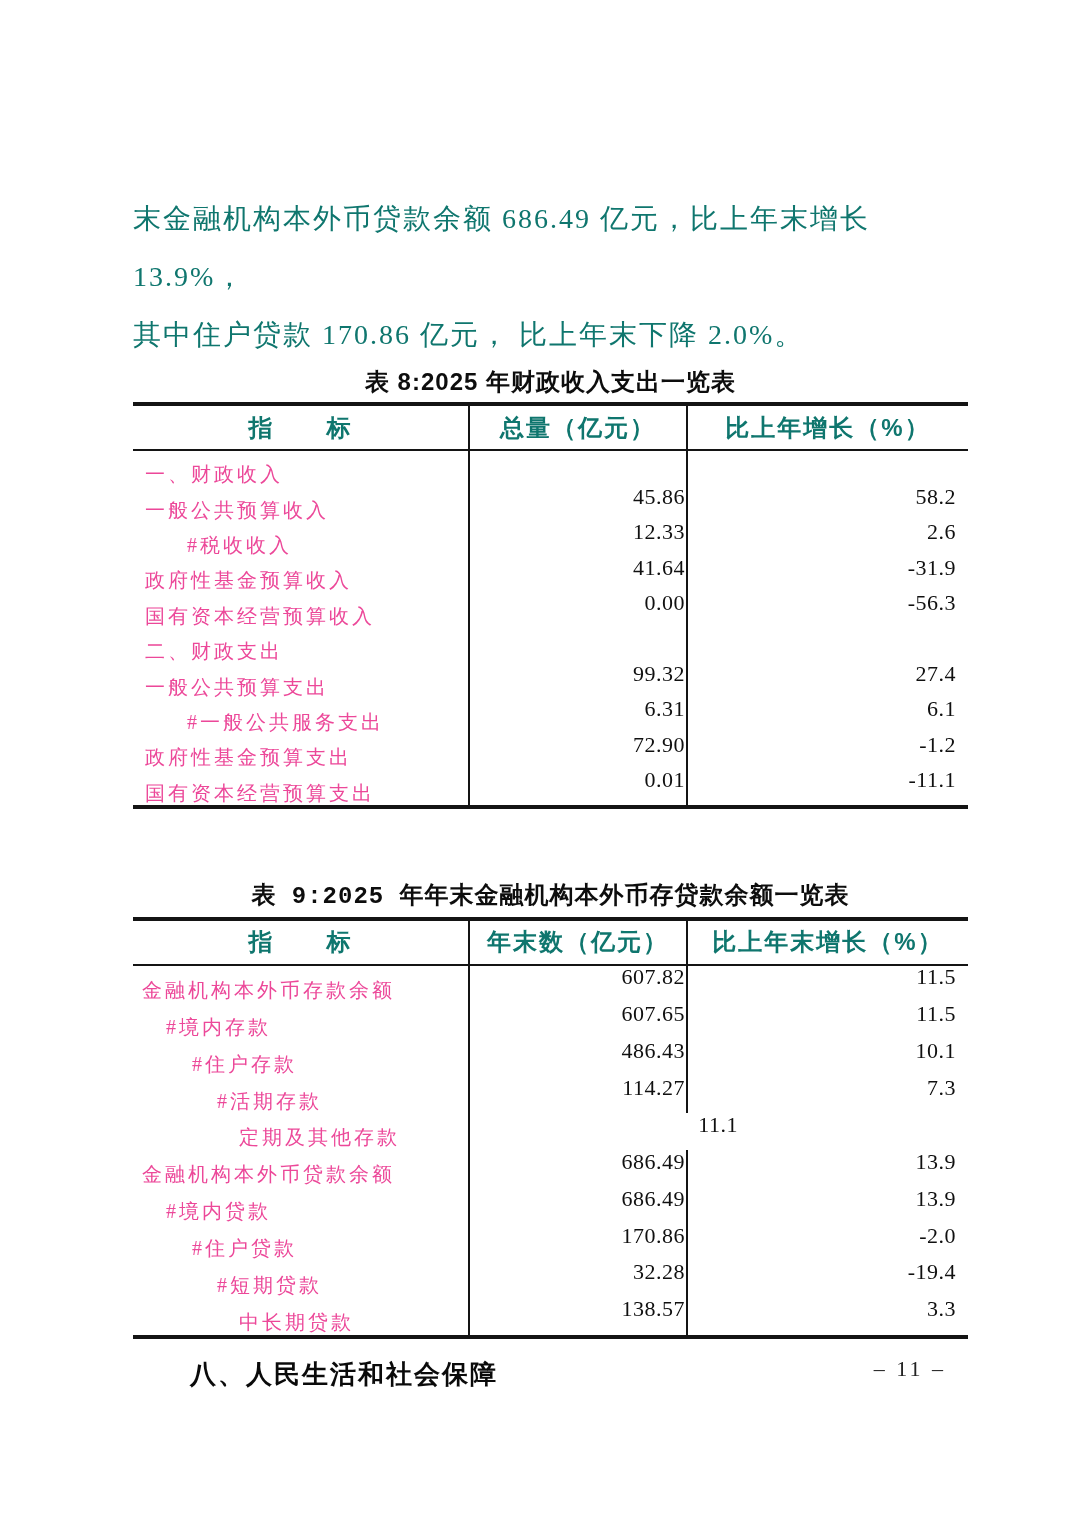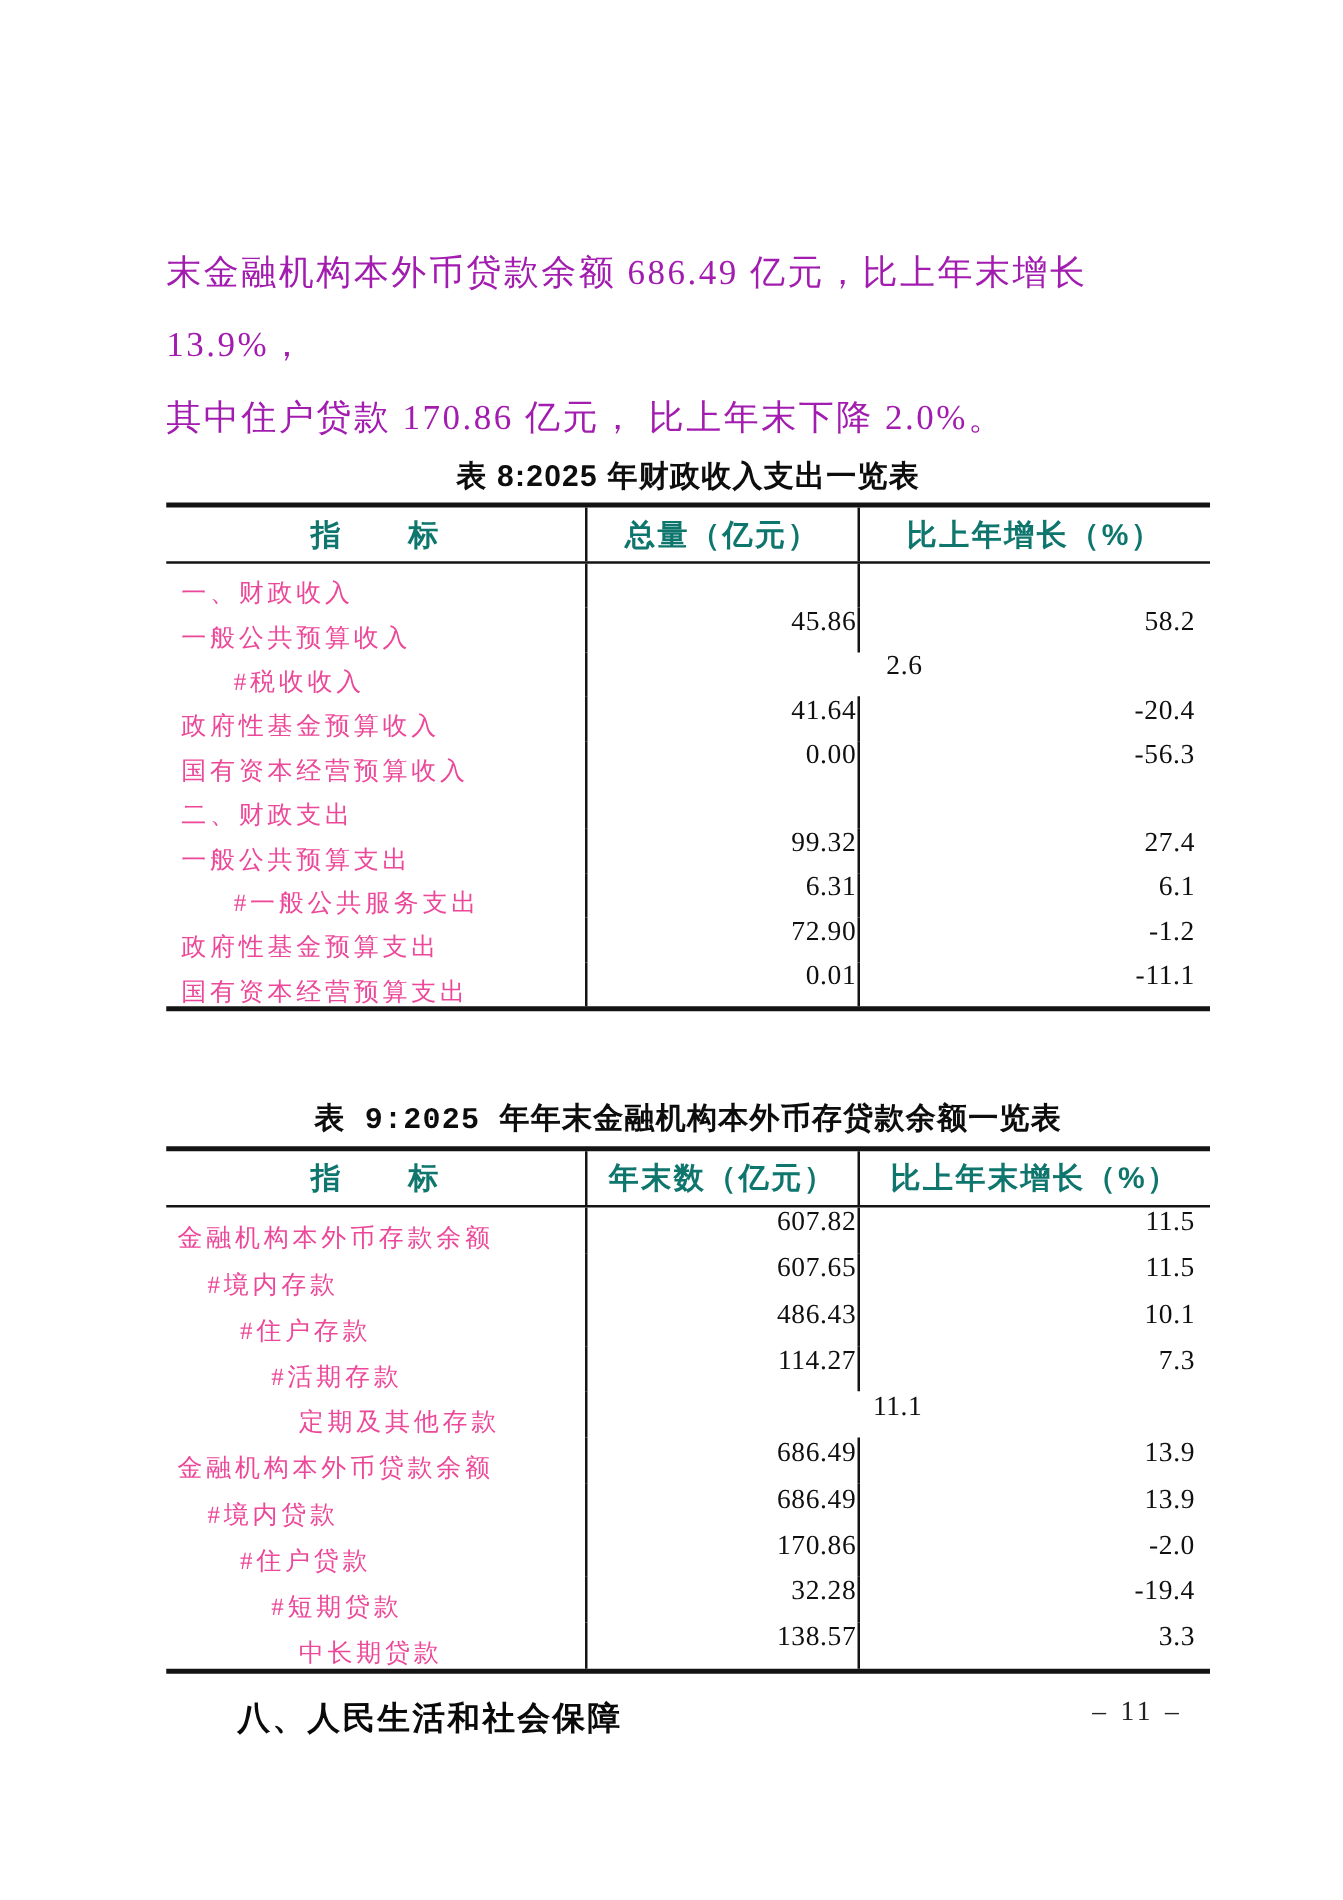--- a/index.html
+++ b/index.html
@@ -15,21 +15,21 @@
     position: absolute;
     left: 133px; top: 0;
     width: 835px;
   }
   
   .para {
     padding-top: 190px;
     font-size: 28px;
     line-height: 58px;
     letter-spacing: 2px;
-    color: #a21caf;
+    color: #0f766e;
   }
   
   .tbl-title {
     text-align: center;
     font-family: "Liberation Sans", "DejaVu Sans", sans-serif;
     font-weight: bold;
     font-size: 24px;
     letter-spacing: 1px;
     color: #0d0d0d;
     line-height: 36px;
@@ -143,33 +143,36 @@
             <span class="val">45.86</span>
           </div>
         <div class="cell c3">
             <span class="gro">58.2</span>
           </div>
       </div>
         <div class="trow">
         <div class="cell c1">
             <span class="lab ind1">#税收收入</span>
           </div>
+        <div class="cell c2">
+            <span class="val">12.33</span>
+          </div>
         <div class="cell c3">
             <span class="gro">2.6</span>
           </div>
       </div>
         <div class="trow">
         <div class="cell c1">
             <span class="lab ind0">政府性基金预算收入</span>
           </div>
         <div class="cell c2">
             <span class="val">41.64</span>
           </div>
         <div class="cell c3">
-            <span class="gro">-20.4</span>
+            <span class="gro">-31.9</span>
           </div>
       </div>
         <div class="trow">
         <div class="cell c1">
             <span class="lab ind0">国有资本经营预算收入</span>
           </div>
         <div class="cell c2">
             <span class="val">0.00</span>
           </div>
         <div class="cell c3">

